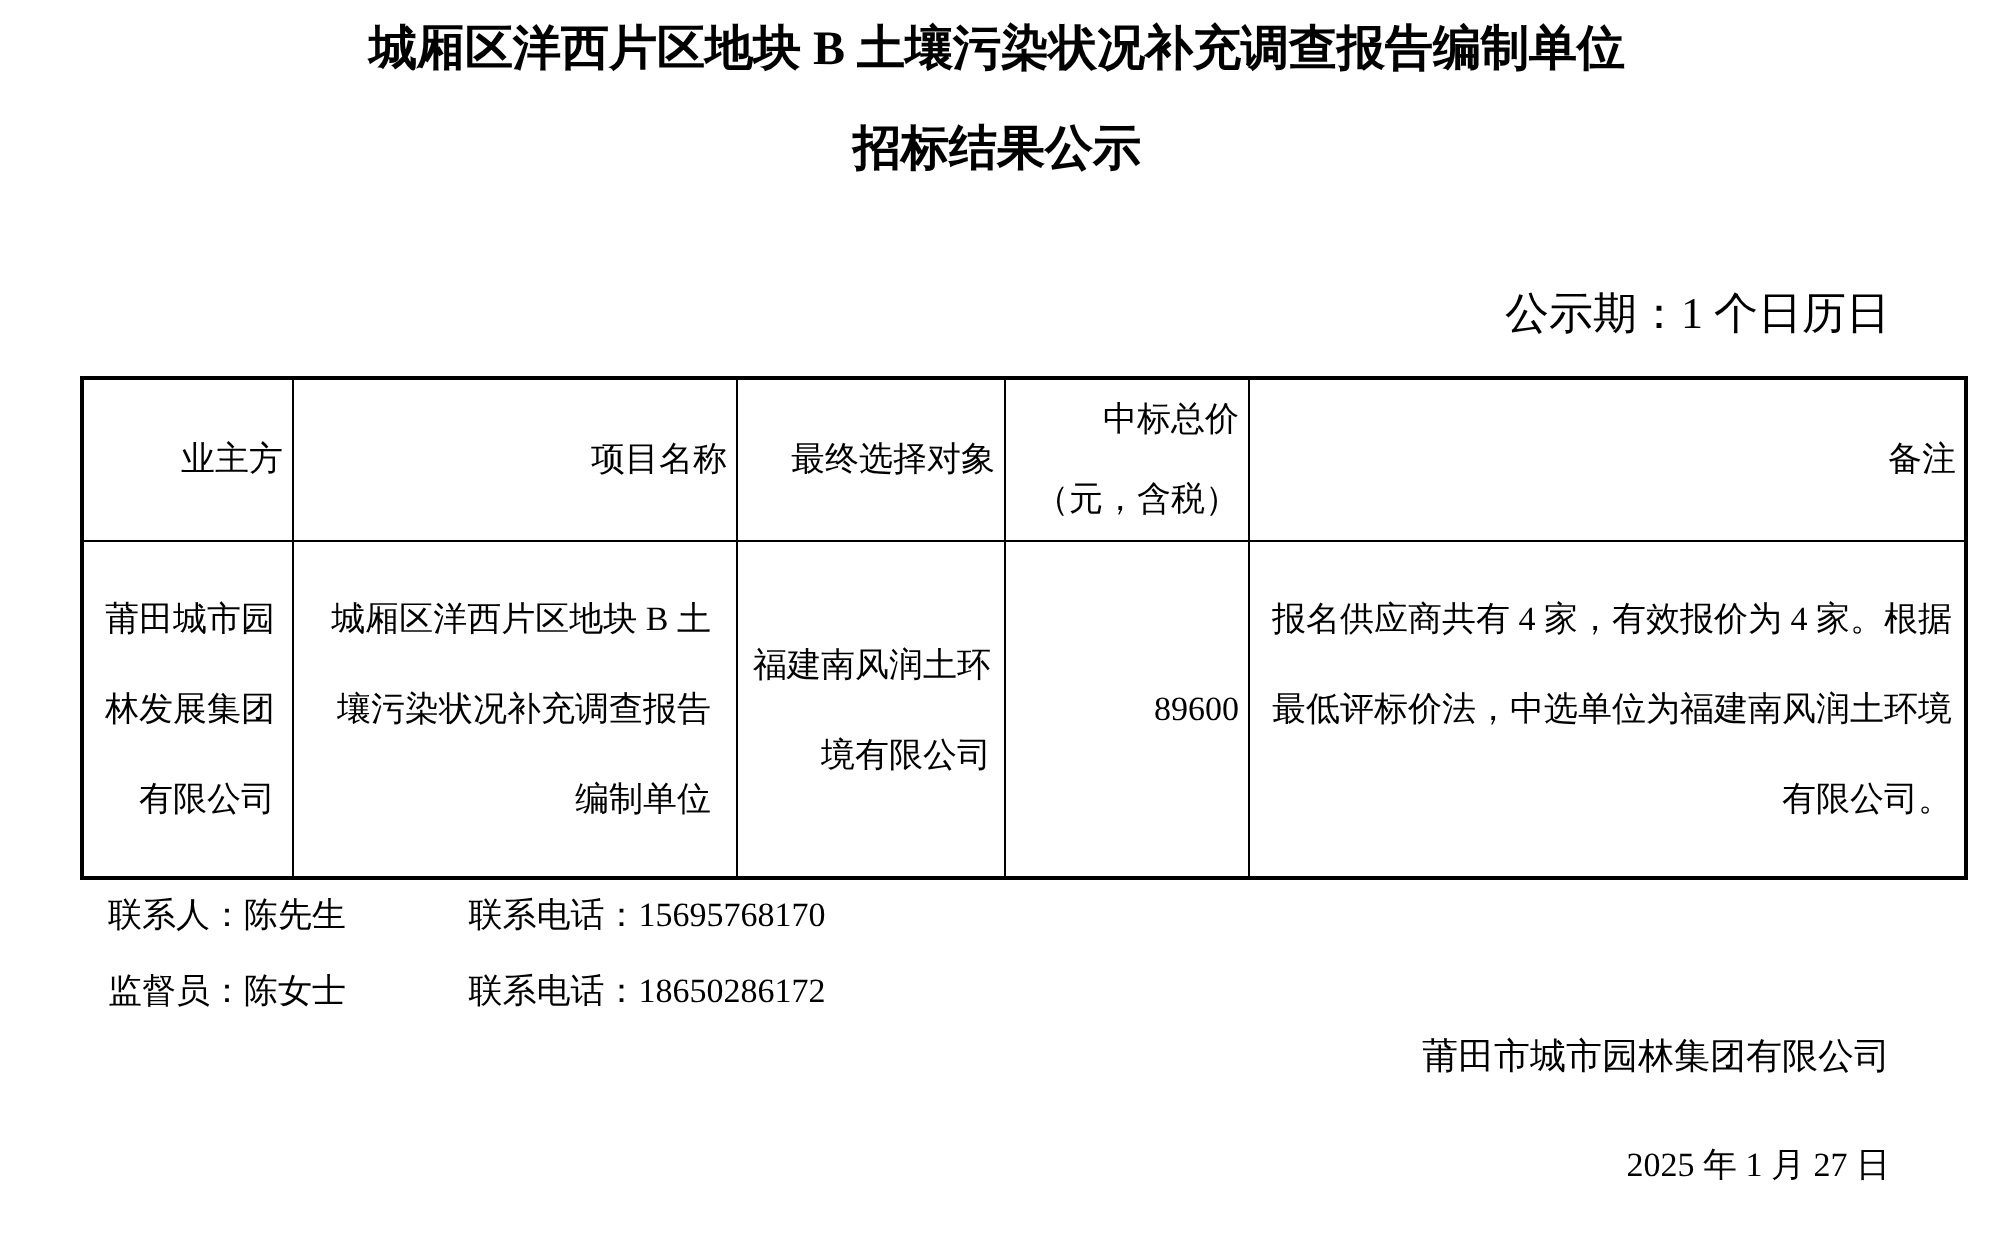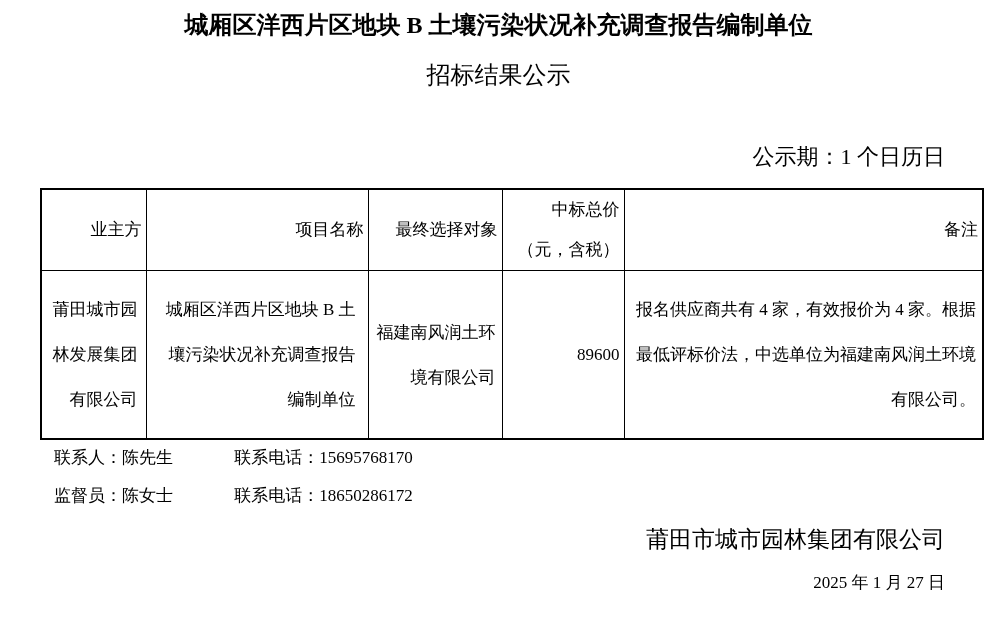--- a/index.html
+++ b/index.html
@@ -13,21 +13,21 @@
   }
   .page { position: absolute; inset: 0; width: 997px; height: 620px; background: #ffffff; }
 
   .title-line1 {
     position: absolute; top: 10px; left: 0; width: 997px;
     text-align: center; font-size: 24px; font-weight: bold; line-height: 30px;
     white-space: nowrap;
   }
   .title-line2 {
     position: absolute; top: 60px; left: 0; width: 997px;
-    text-align: center; font-size: 24px; font-weight: normal; line-height: 30px;
+    text-align: center; font-size: 24px; font-weight: bold; line-height: 30px;
   }
   .period {
     position: absolute; top: 146px; right: 52px;
     font-size: 22px; line-height: 22px;
   }
 
   table.result-table {
     position: absolute; top: 188px; left: 40px;
     width: 942px;
     border-collapse: collapse;
@@ -58,22 +58,22 @@
   td.cell-remark   { padding: 16px 6px; }
 
   .contacts {
     position: absolute; top: 449px; left: 54px;
     font-size: 17px;
   }
   .contact-line { height: 18px; line-height: 18px; margin-bottom: 20px; white-space: nowrap; }
   .contact-label { display: inline-block; width: 176px; }
 
   .footer-company {
-    position: absolute; top: 531px; right: 52px;
-    font-size: 23px; line-height: 20px; white-space: nowrap; font-family: Liberation Mono, monospace;
+    position: absolute; top: 518px; right: 52px;
+    font-size: 18px; line-height: 20px; white-space: nowrap;
   }
   .footer-date {
     position: absolute; top: 573px; right: 52px;
     font-size: 17px; line-height: 20px; white-space: nowrap;
   }
 </style>
 </head>
 <body>
 
 <div class="page">

